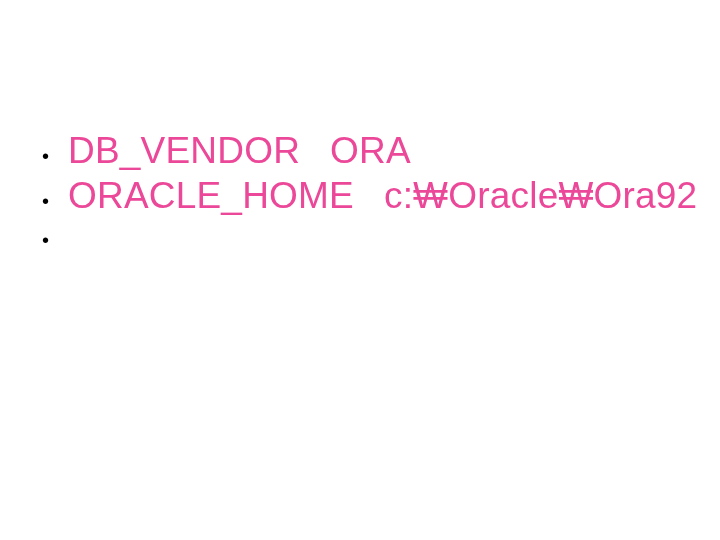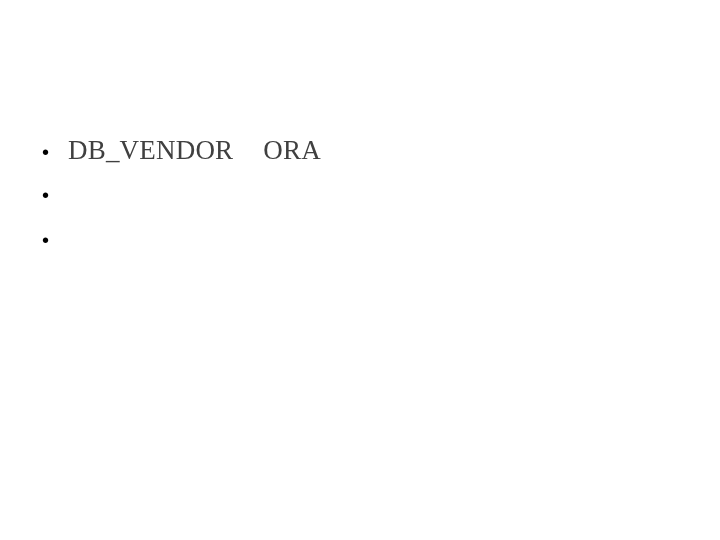--- a/index.html
+++ b/index.html
@@ -47,26 +47,25 @@
     color: #000000;
     font-size: 20px;
     line-height: 45px;
     text-align: left;
     padding-left: 6px;
     box-sizing: border-box;
   }
 
   .bullet-text {
     flex: 0 0 auto;
-    color: #404040;
-    font-size: 27px;
+    color: #ec4899;
+    font-size: 37px;
     line-height: 45px;
     letter-spacing: 0.2px;
     font-weight: 400;
-    font-family: Liberation Serif, serif;
   }
 
   .var-name {
     display: inline;
   }
 
   .var-gap {
     display: inline-block;
     width: 30px;
   }
@@ -84,20 +83,23 @@
 
     <li class="bullet-item">
       <span class="bullet-marker">•</span>
       <span class="bullet-text">
         <span class="var-name">DB_VENDOR</span><span class="var-gap"></span><span class="var-value">ORA</span>
       </span>
     </li>
 
     <li class="bullet-item">
       <span class="bullet-marker">•</span>
+      <span class="bullet-text">
+        <span class="var-name">ORACLE_HOME</span><span class="var-gap"></span><span class="var-value">c:₩Oracle₩Ora92</span>
+      </span>
     </li>
 
     <li class="bullet-item">
       <span class="bullet-marker">•</span>
     </li>
 
   </ul>
 
 </div>
 

